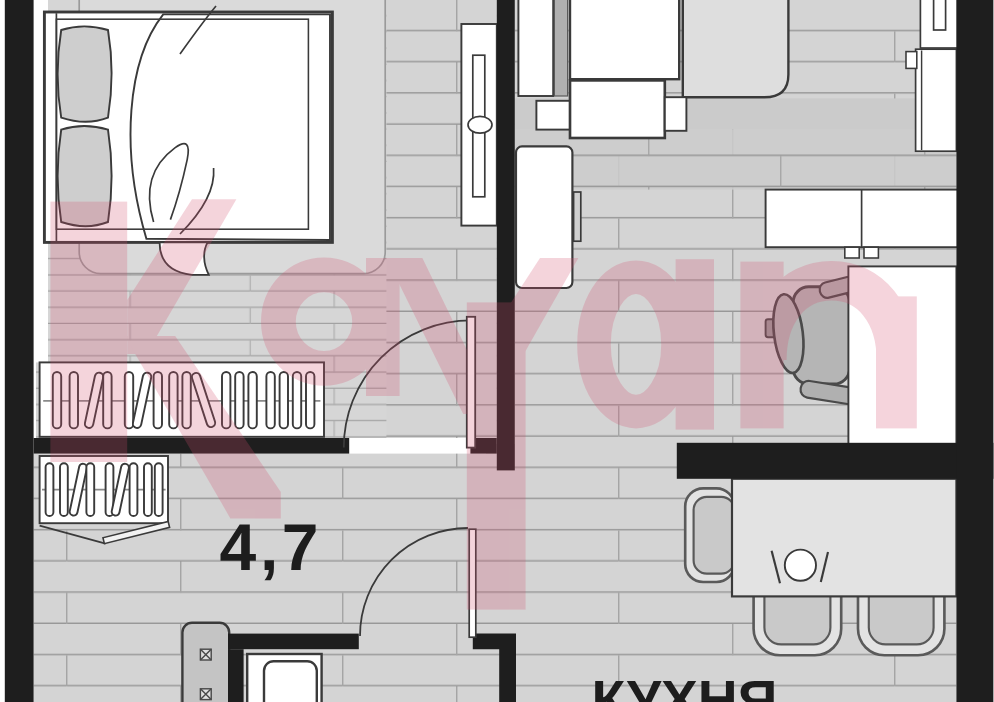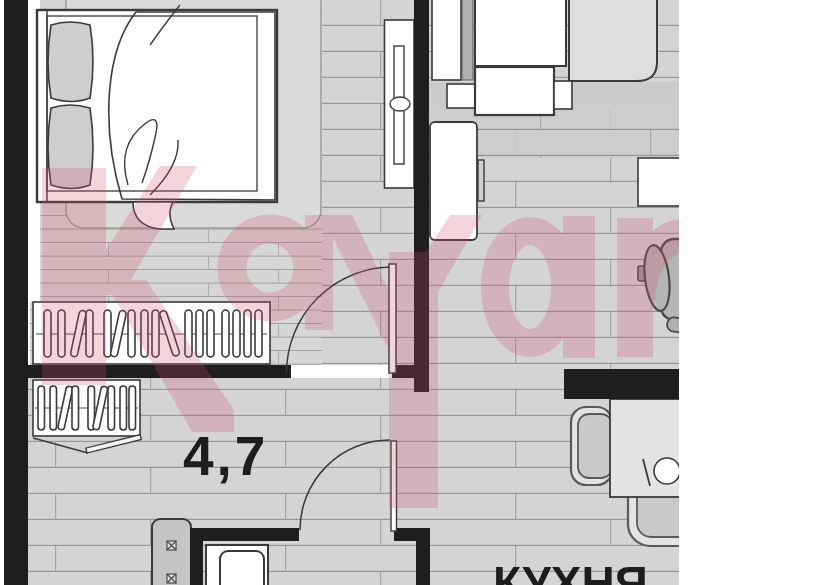--- a/index.html
+++ b/index.html
@@ -1,16 +1,16 @@
 <!DOCTYPE html>
 <html><head>
 <meta charset="utf-8">
 <style>
 html,body{margin:0;padding:0;background:#ffffff;}
-#plan{width:679px;height:585px;position:relative;overflow:hidden;font-family:"Liberation Sans",sans-serif;}
+#plan{width:828px;height:585px;position:relative;overflow:hidden;font-family:"Liberation Sans",sans-serif;}
 svg{display:block;}
 </style>
 </head>
 <body>
 
 <div id="plan">
 <svg width="828" height="585" viewBox="0 0 828 585">
 <defs>
 <pattern id="plankS" width="170" height="27" patternUnits="userSpaceOnUse">
 <rect width="170" height="27" fill="#d6d6d6"></rect>

